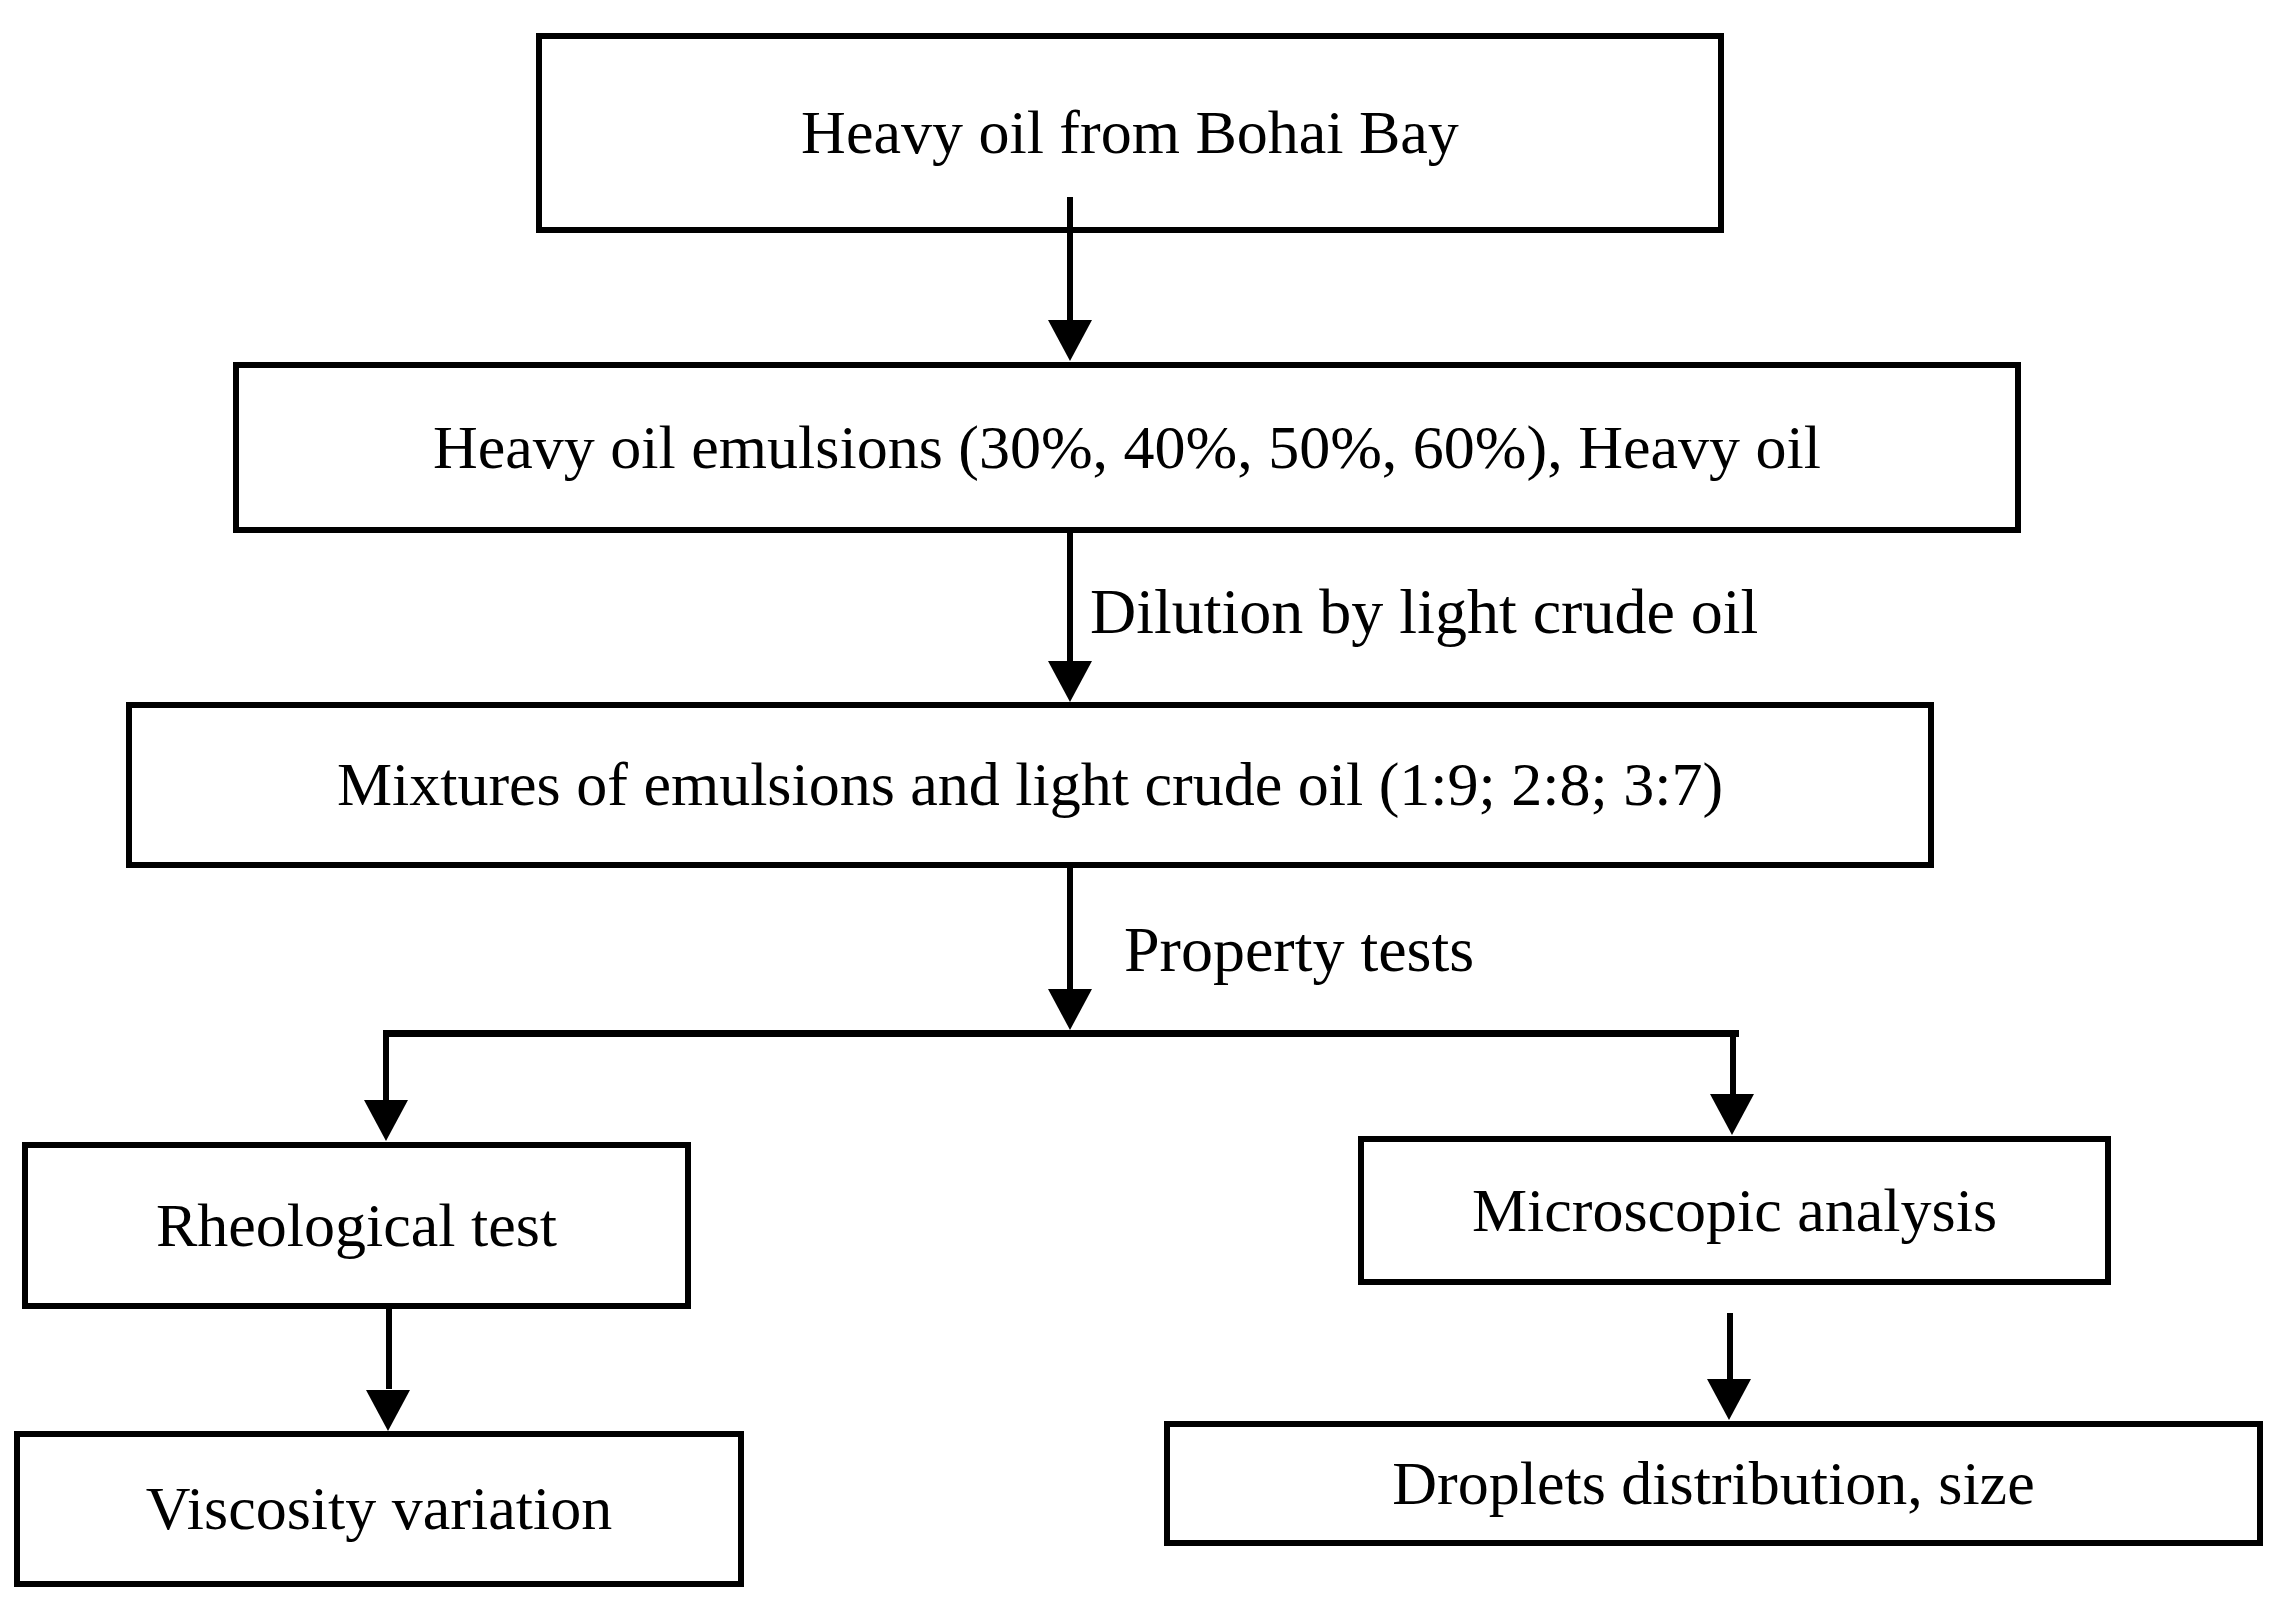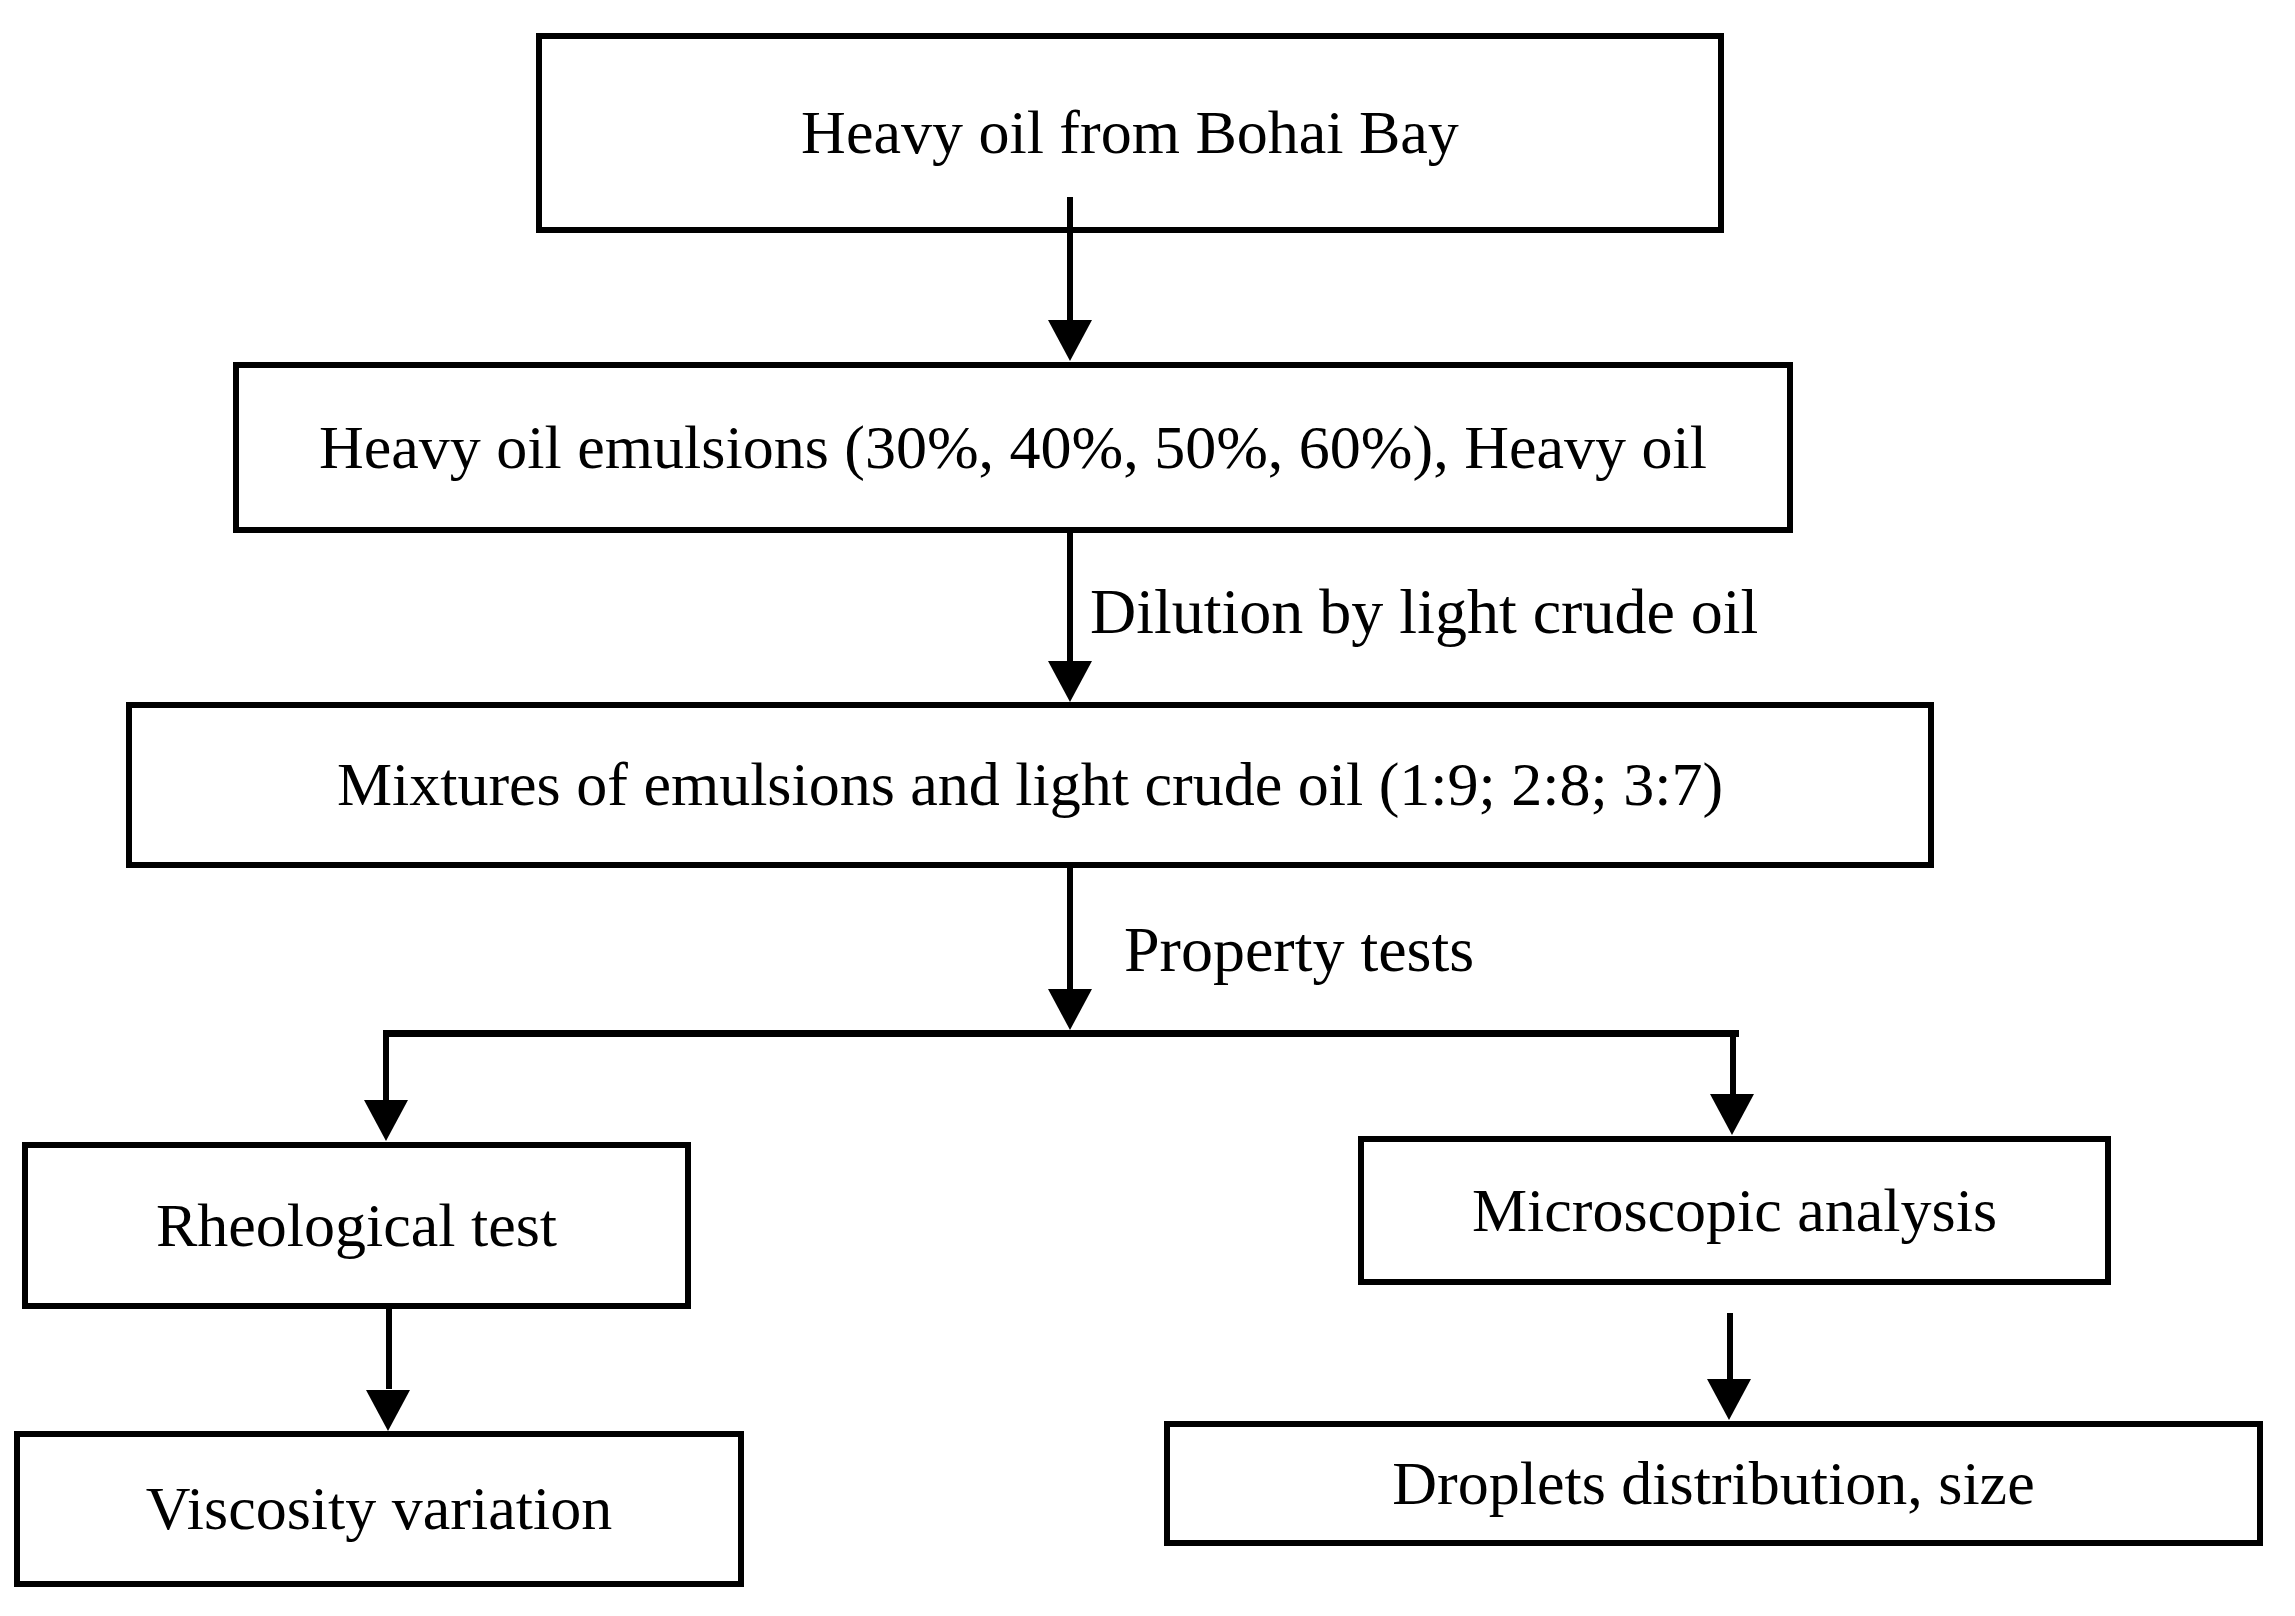--- a/index.html
+++ b/index.html
@@ -57,21 +57,21 @@
 </head>
 <body>
 
 <div class="canvas">
 
   <div class="node" style="left:500px; top:33px; width:1188px; height:200px;margin-left:36px;">Heavy oil from Bohai Bay</div>
 
   <div class="vline" style="left:1067px; top:197px; height:123px;"></div>
   <div class="arrowhead" style="left:1048px; top:320px;"></div>
 
-  <div class="node" style="left:233px; top:362px; width:1560px; height:171px;">Heavy oil emulsions (30%, 40%, 50%, 60%), Heavy oil</div>
+  <div class="node" style="left:233px; top:362px; width:1788px; height:171px;">Heavy oil emulsions (30%, 40%, 50%, 60%), Heavy oil</div>
 
   <div class="vline" style="left:1067px; top:533px; height:128px;"></div>
   <div class="arrowhead" style="left:1048px; top:661px;"></div>
   <div class="edge-label" style="left:1090px; top:577px;">Dilution by light crude oil</div>
 
   <div class="node" style="left:126px; top:702px; width:1808px; height:166px;">Mixtures of emulsions and light crude oil (1:9; 2:8; 3:7)</div>
 
   <div class="vline" style="left:1067px; top:868px; height:121px;"></div>
   <div class="arrowhead" style="left:1048px; top:989px;"></div>
   <div class="edge-label" style="left:1124px; top:915px;">Property tests</div>

